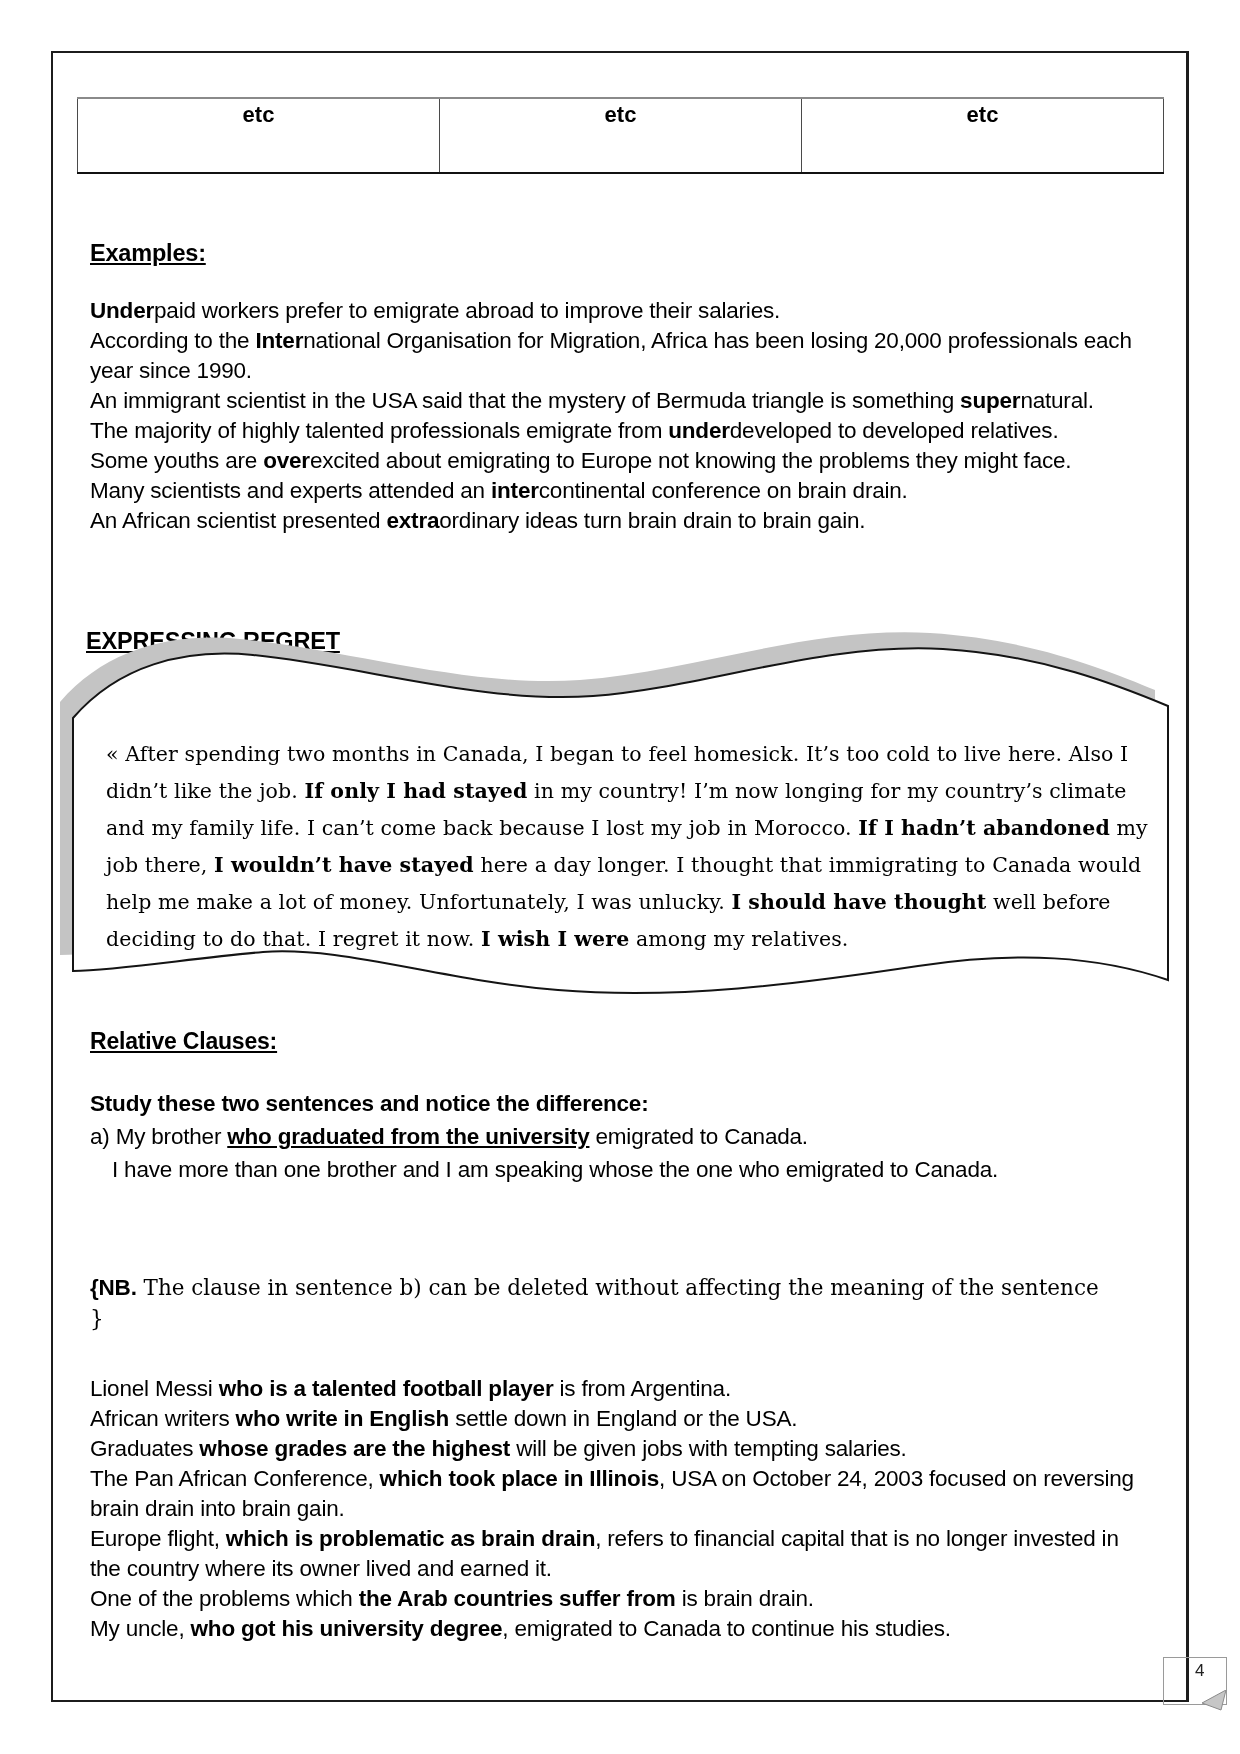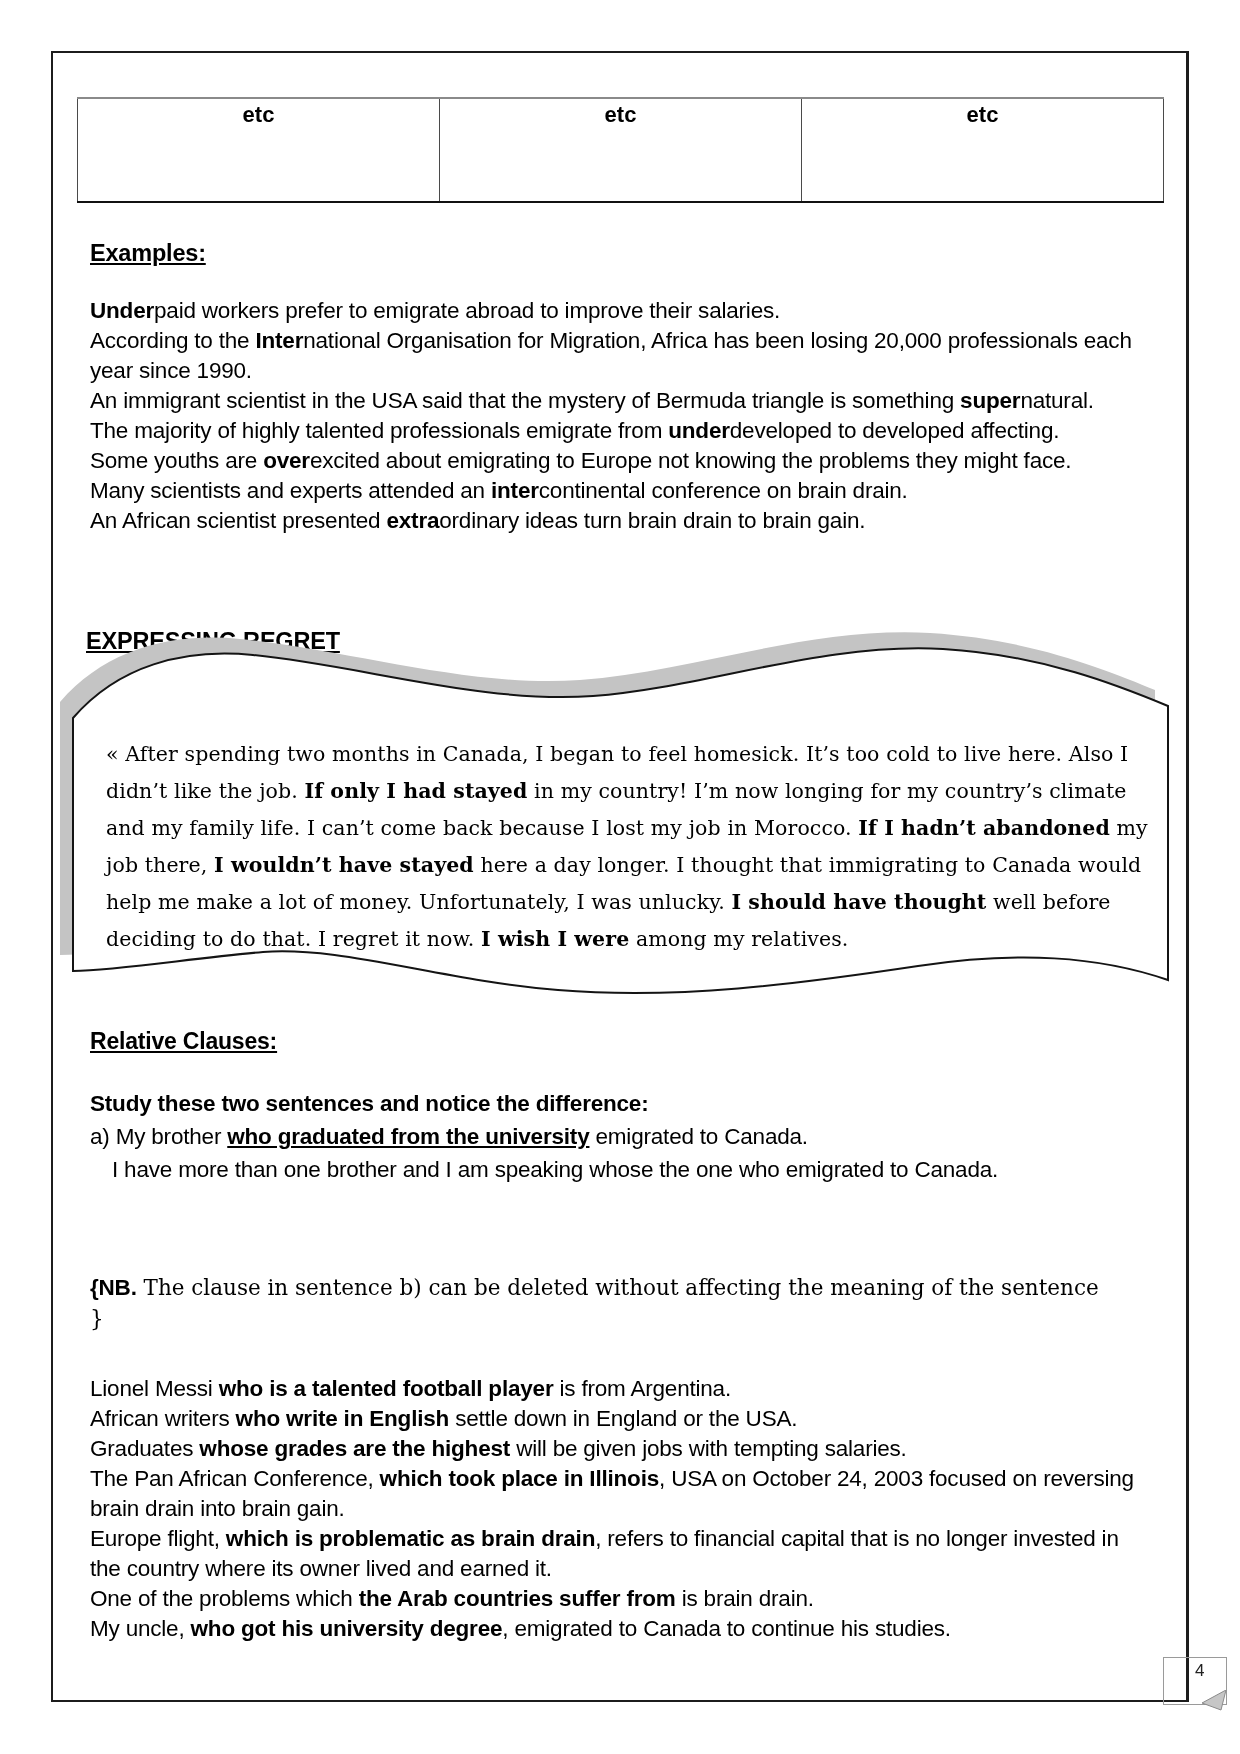--- a/index.html
+++ b/index.html
@@ -1,21 +1,21 @@
 <!DOCTYPE html>
 <html><head>
 <meta charset="utf-8">
 <style>
   html,body{margin:0;padding:0;background:#fff;}
   .canvas{position:relative;width:1240px;height:1754px;background:#ffffff;
           font-family:"Liberation Sans","DejaVu Sans",sans-serif;color:#000;overflow:hidden;}
   .page-border{position:absolute;left:51px;top:51px;width:1133px;height:1647px;
                border:2px solid #1c1c1c;border-right-width:3px;}
   
-  .prefix-table{position:absolute;left:77px;top:97px;width:1087px;height:106px;
+  .prefix-table{position:absolute;left:77px;top:97px;width:1087px;height:77px;
                 border-collapse:collapse;table-layout:fixed;}
   .prefix-table td{border:1px solid #4a4a4a;vertical-align:top;text-align:center;
                    font-weight:bold;font-size:22px;padding-top:3px;}
   .prefix-table{border-top:2px solid #8a8a8a;border-bottom:2px solid #111;}
   
   .h{position:absolute;font-weight:bold;text-decoration:underline;font-size:23.5px;letter-spacing:-0.2px;}
   
   .block{position:absolute;left:90px;width:1062px;}
   .sentence{margin:0;font-size:22.5px;line-height:30px;letter-spacing:-0.2px;}
   .line33 .sentence{line-height:33px;}
@@ -48,21 +48,21 @@
       <td>etc</td>
     </tr>
   </tbody>
     </table>
 
   <div class="h" style="left:90px;top:240px;">Examples:</div>
   <div class="block" style="top:296px;">
       <p class="sentence"><span class="b">Under</span><span>paid workers prefer to emigrate abroad to improve their salaries.</span></p>
       <p class="sentence"><span>According to the </span><span class="b">Inter</span><span>national Organisation for Migration, Africa has been losing 20,000 professionals each year since 1990.</span></p>
       <p class="sentence"><span>An immigrant scientist in the USA said that the mystery of Bermuda triangle is something </span><span class="b">super</span><span>natural.</span></p>
-      <p class="sentence"><span>The majority of highly talented professionals emigrate from </span><span class="b">under</span><span>developed to developed affecting.</span></p>
+      <p class="sentence"><span>The majority of highly talented professionals emigrate from </span><span class="b">under</span><span>developed to developed relatives.</span></p>
       <p class="sentence"><span>Some youths are </span><span class="b">over</span><span>excited about emigrating to Europe not knowing the problems they might face.</span></p>
       <p class="sentence"><span>Many scientists and experts attended an </span><span class="b">inter</span><span>continental conference on brain drain.</span></p>
       <p class="sentence"><span>An African scientist presented </span><span class="b">extra</span><span>ordinary ideas turn brain drain to brain gain.</span></p>
     </div>
 
   <div class="h" style="left:86px;top:628px;">EXPRESSING REGRET</div>
 
   <svg class="callout-svg" width="1125" height="395" viewBox="0 0 1125 395">
     <path transform="translate(-13,-16)" d="M15,90 C60,38 125,20 195,27 C305,38 425,76 535,68 C645,60 765,14 885,21 C985,27 1062,58 1110,78 L1110,352 C1040,328 960,323 860,338 C740,356 620,372 500,362 C380,352 285,318 205,324 C135,330 62,342 15,343 Z" fill="#c4c4c4"></path>
     <path fill="#ffffff" stroke="#141414" stroke-width="2" d="M15,90 C60,38 125,20 195,27 C305,38 425,76 535,68 C645,60 765,14 885,21 C985,27 1062,58 1110,78 L1110,352 C1040,328 960,323 860,338 C740,356 620,372 500,362 C380,352 285,318 205,324 C135,330 62,342 15,343 Z"></path>

